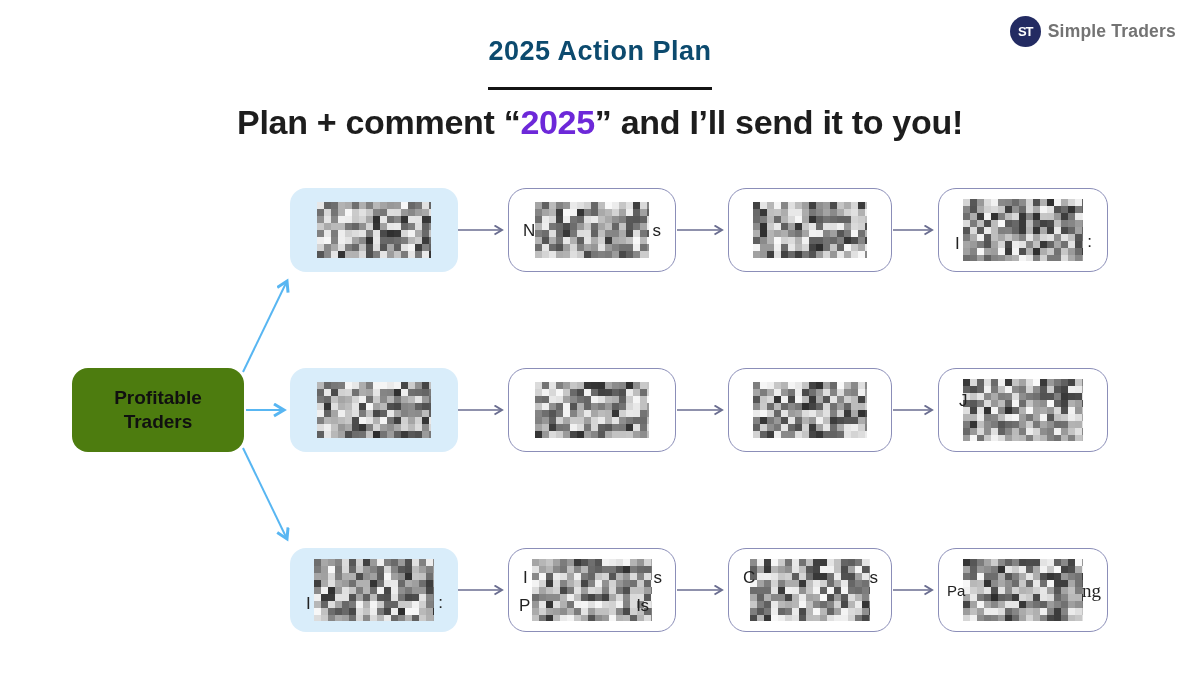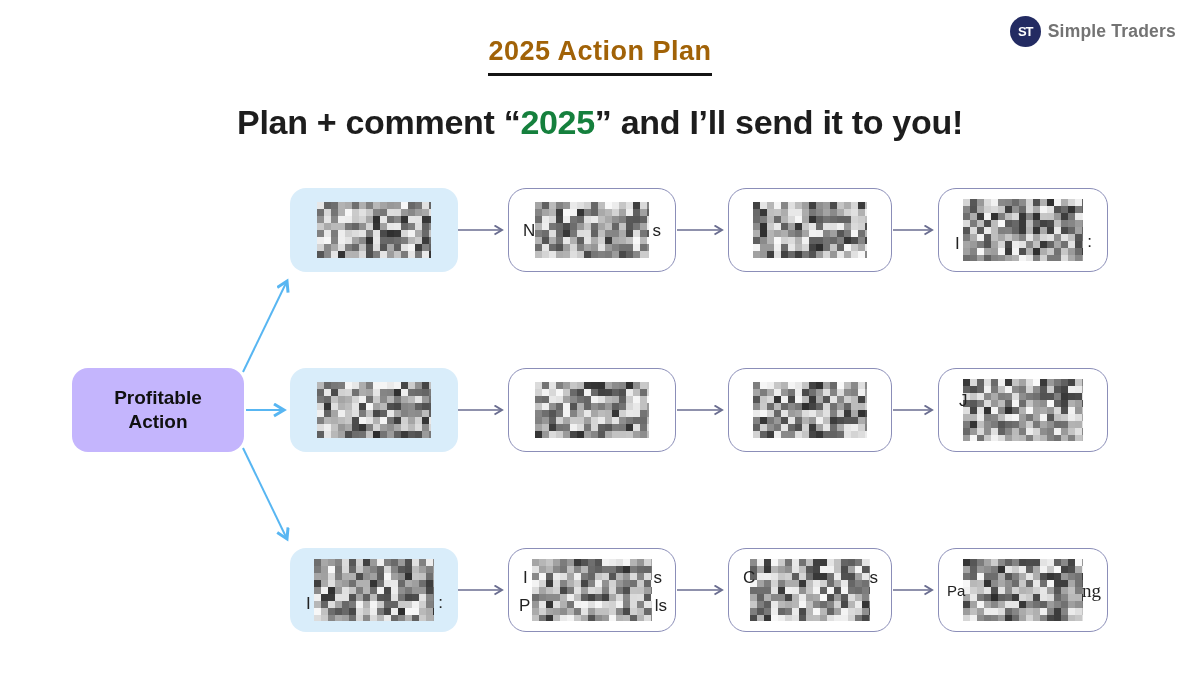--- a/index.html
+++ b/index.html
@@ -5,28 +5,28 @@
   * { margin:0; padding:0; box-sizing:border-box; }
   html,body { background:#ffffff; }
   .canvas {
     position:relative; width:1200px; height:675px; background:#ffffff;
     font-family:"Liberation Sans", sans-serif; overflow:hidden;
   }
 
   
   .title-wrap { position:absolute; top:36px; left:0; width:100%; text-align:center; }
   .title {
-    display:inline-block; font-size:27px; font-weight:bold; color:#a16207;
-    letter-spacing:.5px; border-bottom:3px solid #141414; padding-bottom:6px;
+    display:inline-block; font-size:27px; font-weight:bold; color:#0c4a6e;
+    letter-spacing:.5px; border-bottom:3px solid #141414; padding-bottom:20px;
   }
   .subtitle {
     position:absolute; top:103px; left:0; width:100%; text-align:center;
     font-size:34px; font-weight:bold; color:#1d1d1d; letter-spacing:-.3px;
   }
-  .subtitle .hl { color:#15803d; }
+  .subtitle .hl { color:#6d28d9; }
 
   
   .brand { position:absolute; top:16px; right:24px; display:flex; align-items:center; gap:7px; }
   .brand-circle {
     width:31px; height:31px; border-radius:50%; background:#232b62; color:#ffffff;
     display:flex; align-items:center; justify-content:center;
     font-size:13px; font-weight:bold; letter-spacing:-1px;
   }
   .brand-name { font-size:17.5px; font-weight:bold; color:#737373; letter-spacing:.2px; }
 
@@ -35,21 +35,21 @@
   .box {
     position:absolute; width:168px; height:84px; border-radius:16px; z-index:1;
   }
   .box.white { background:#ffffff; border:1.6px solid #8b8eb8; border-radius:18px; }
   .box.blue  { background:#d9edfa; }
   .r0 { top:188px; } .r1 { top:368px; } .r2 { top:548px; }
   .c0 { left:290px; } .c1 { left:508px; } .c2 { left:728px; width:164px; } .c3 { left:938px; width:170px; }
 
   .root-node {
     position:absolute; left:72px; top:368px; width:172px; height:84px; z-index:1;
-    background:#c4b5fd; border-radius:16px; display:flex; flex-direction:column;
+    background:#4d7c0f; border-radius:16px; display:flex; flex-direction:column;
     align-items:center; justify-content:center; font-size:19px; font-weight:bold;
     color:#101010; line-height:1.25; text-align:center;
   }
 
   .box-content {
     position:relative; width:100%; height:100%;
     display:flex; align-items:center; justify-content:center;
   }
   .pixel-block { width:114px; height:56px; overflow:hidden; line-height:0; }
   .pixel-block.tall { width:120px; height:62px; }
@@ -58,21 +58,21 @@
   .fl  { left:14px;  top:50%; transform:translateY(-50%); }
   .fr  { right:14px; top:50%; transform:translateY(-50%); }
   .fl1 { left:14px;  top:34%; transform:translateY(-50%); }
   .fr1 { right:13px; top:34%; transform:translateY(-50%); }
   .fl2 { left:16px;  top:66%; transform:translateY(-50%); }
   .fr2 { right:15px; top:64%; transform:translateY(-50%); }
   .flj { left:20px;  top:38%; transform:translateY(-50%); }
   .fl-wide { left:8px; font-size:15px; }
   .fr-wide { right:6px; font-size:19px;font-family:Liberation Serif, serif; }
   .fl2-p { left:10px; top:68%; }
-  .fr2-p { right:8px; top:68%; }
+  .fr2-p { right:26px; top:68%; }
 </style>
 </head>
 <body>
 
 <div class="canvas">
 
   <div class="title-wrap">
     <span class="title">2025 Action Plan</span>
   </div>
   <div class="subtitle">
@@ -114,21 +114,21 @@
     </g>
     <g>
       <line x1="458" y1="590" x2="502" y2="590" stroke="#6a6d90" stroke-width="1.5" marker-end="url(#chev-slate)"></line>
       <line x1="677" y1="590" x2="722" y2="590" stroke="#6a6d90" stroke-width="1.5" marker-end="url(#chev-slate)"></line>
       <line x1="893" y1="590" x2="932" y2="590" stroke="#6a6d90" stroke-width="1.5" marker-end="url(#chev-slate)"></line>
     </g>
   </svg>
 
   <div class="root-node">
     <span>Profitable</span>
-    <span>Action</span>
+    <span>Traders</span>
   </div>
 
   <div class="box blue r0 c0">
     <div class="box-content">
         <div class="pixel-block"><svg xmlns="http://www.w3.org/2000/svg" width="114" height="56">
             <rect x="0" y="0" width="7" height="7" fill="rgb(231,231,231)"></rect>
             <rect x="7" y="0" width="7" height="7" fill="rgb(102,102,102)"></rect>
             <rect x="14" y="0" width="7" height="7" fill="rgb(110,110,110)"></rect>
             <rect x="21" y="0" width="7" height="7" fill="rgb(179,179,179)"></rect>
             <rect x="28" y="0" width="7" height="7" fill="rgb(171,171,171)"></rect>

